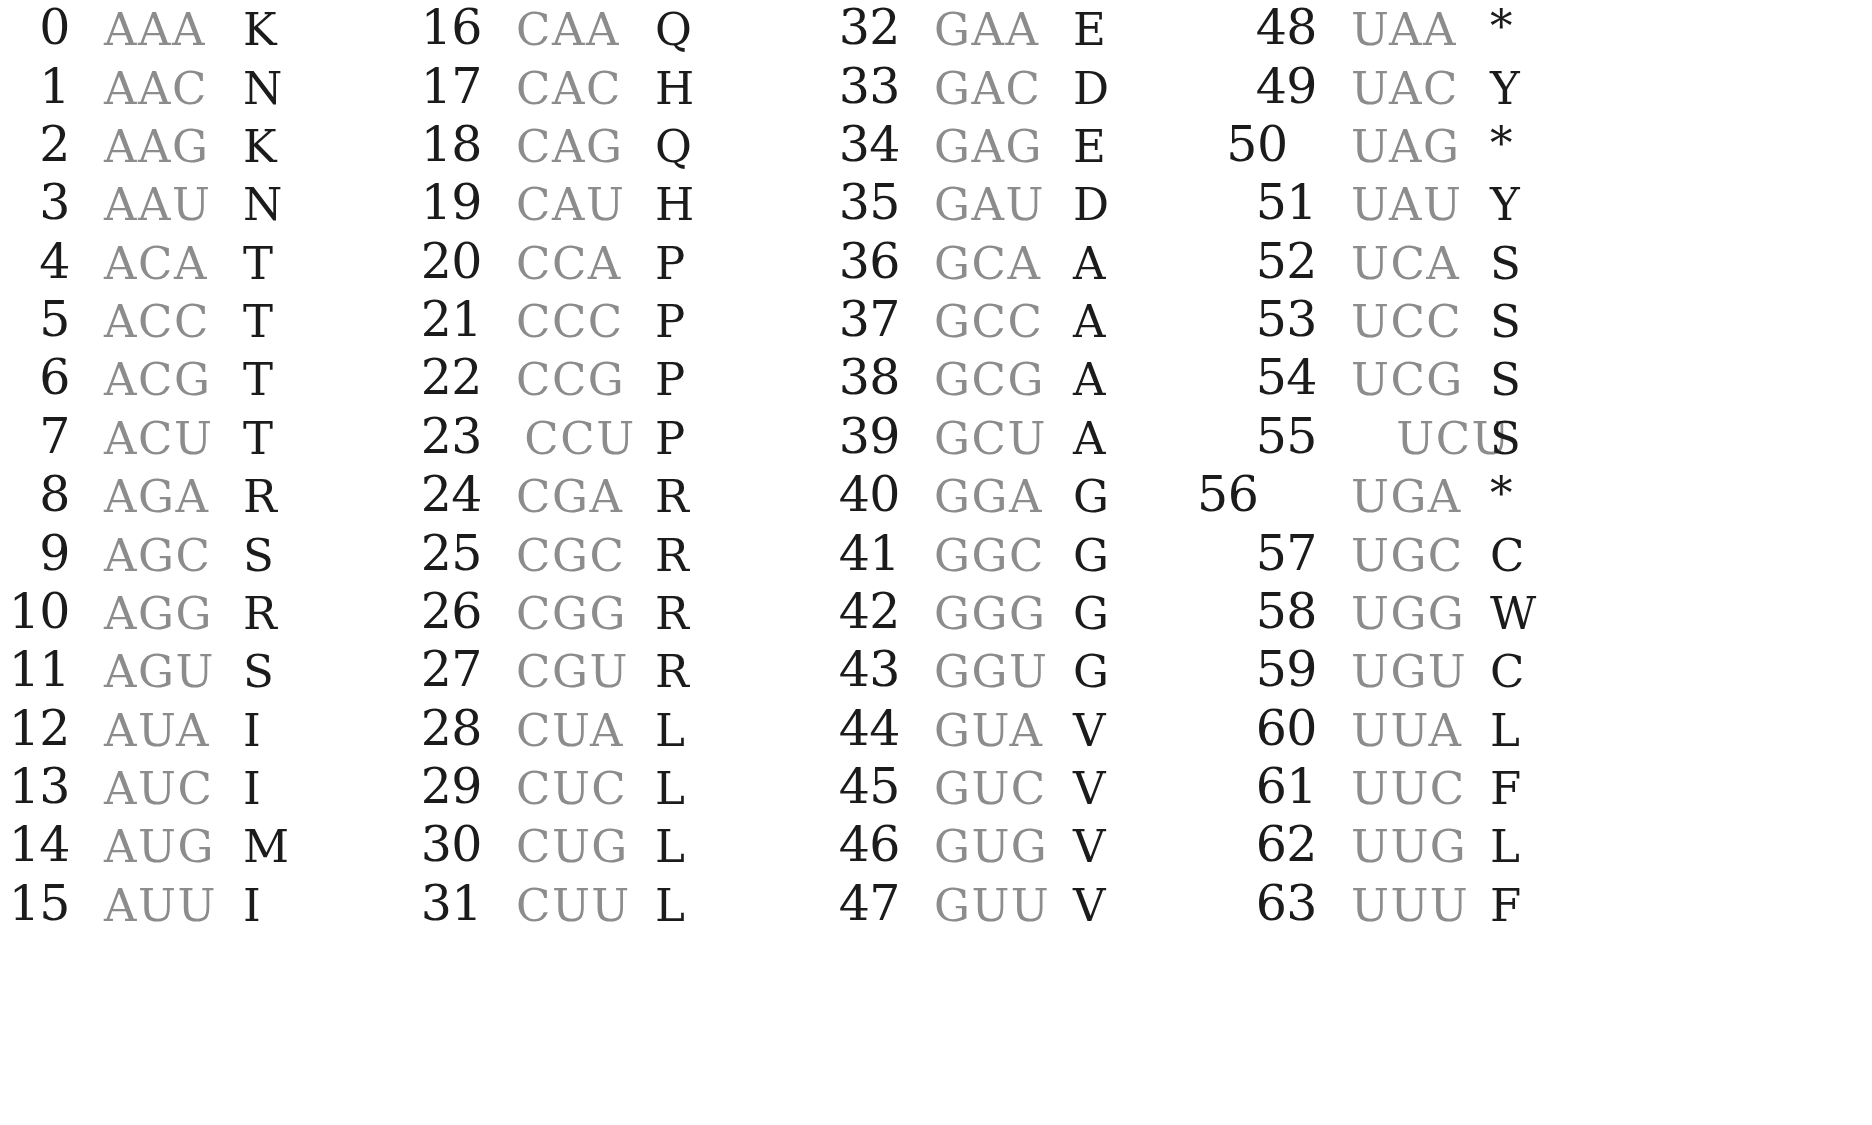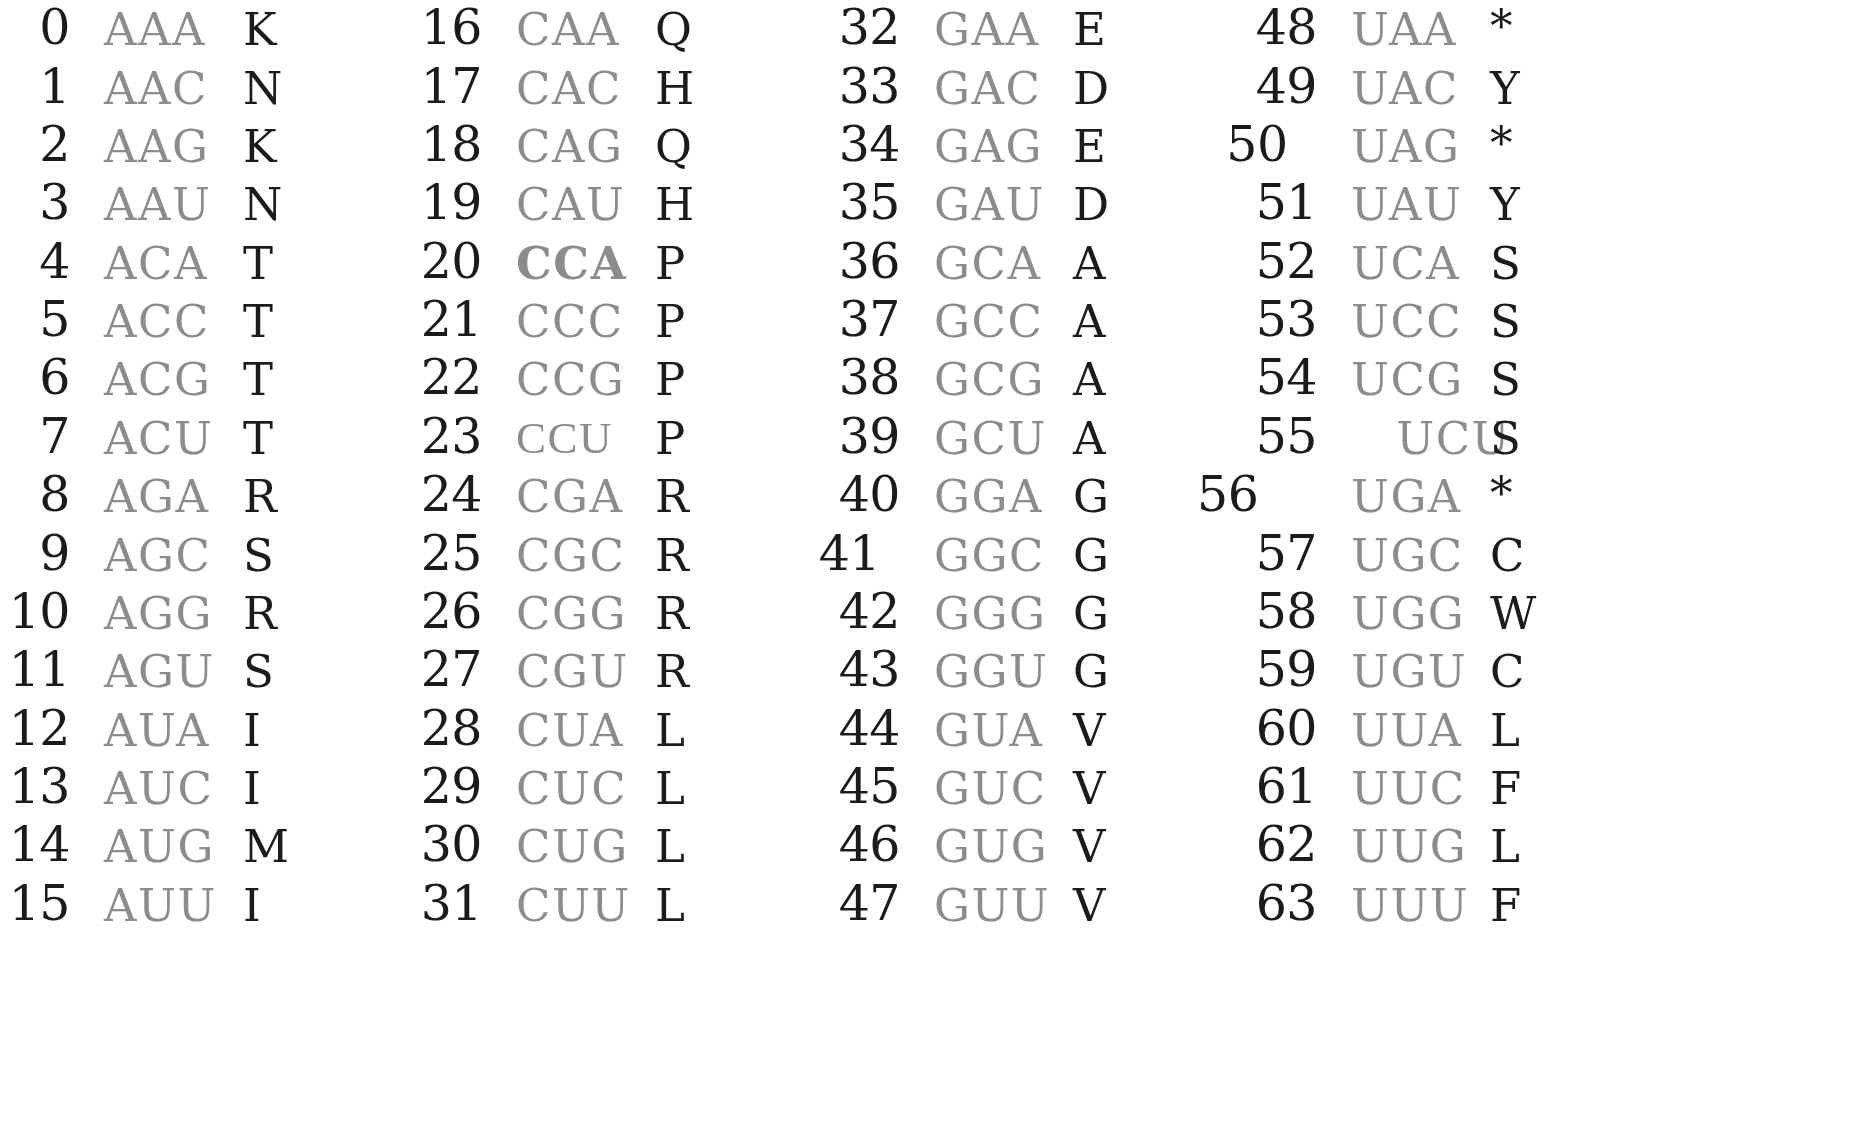--- a/index.html
+++ b/index.html
@@ -138,21 +138,21 @@
         <span class="cell aa" style="left: 1073px; width: 90px; text-align: left;">D</span>
         <span class="cell idx" style="left: 1197px; width: 120px; text-align: right;">51</span>
         <span class="cell codon" style="left: 1351px; width: 160px; text-align: left;">UAU</span>
         <span class="cell aa" style="left: 1490px; width: 90px; text-align: left;">Y</span>
       </div>
       <div class="gridrow" style="top: 239.4px;">
         <span class="cell idx" style="left: -50px; width: 120px; text-align: right;">4</span>
         <span class="cell codon" style="left: 104px; width: 160px; text-align: left;">ACA</span>
         <span class="cell aa" style="left: 243px; width: 90px; text-align: left;">T</span>
         <span class="cell idx" style="left: 362px; width: 120px; text-align: right;">20</span>
-        <span class="cell codon" style="left: 516px; width: 160px; text-align: left; font-weight: bold;">CCA</span>
+        <span class="cell codon" style="left: 516px; width: 160px; text-align: left;">CCA</span>
         <span class="cell aa" style="left: 655px; width: 90px; text-align: left;">P</span>
         <span class="cell idx" style="left: 780px; width: 120px; text-align: right;">36</span>
         <span class="cell codon" style="left: 934px; width: 160px; text-align: left;">GCA</span>
         <span class="cell aa" style="left: 1073px; width: 90px; text-align: left;">A</span>
         <span class="cell idx" style="left: 1197px; width: 120px; text-align: right;">52</span>
         <span class="cell codon" style="left: 1351px; width: 160px; text-align: left; margin-top: 24px;">UCA</span>
         <span class="cell aa" style="left: 1490px; width: 90px; text-align: left;">S</span>
       </div>
       <div class="gridrow" style="top: 297.75px;">
         <span class="cell idx" style="left: -50px; width: 120px; text-align: right;">5</span>
@@ -180,21 +180,21 @@
         <span class="cell aa" style="left: 1073px; width: 90px; text-align: left;">A</span>
         <span class="cell idx" style="left: 1197px; width: 120px; text-align: right;">54</span>
         <span class="cell codon" style="left: 1351px; width: 160px; text-align: left;">UCG</span>
         <span class="cell aa" style="left: 1490px; width: 90px; text-align: left;">S</span>
       </div>
       <div class="gridrow" style="top: 414.45px;">
         <span class="cell idx" style="left: -50px; width: 120px; text-align: right;">7</span>
         <span class="cell codon" style="left: 104px; width: 160px; text-align: left;">ACU</span>
         <span class="cell aa" style="left: 243px; width: 90px; text-align: left;">T</span>
         <span class="cell idx" style="left: 362px; width: 120px; text-align: right;">23</span>
-        <span class="cell codon" style="left: 516px; width: 160px; text-align: left; font-family: Liberation Serif, serif;">CCU</span>
+        <span class="cell codon" style="left: 500px; width: 160px; text-align: center;">CCU</span>
         <span class="cell aa" style="left: 655px; width: 90px; text-align: left;">P</span>
         <span class="cell idx" style="left: 780px; width: 120px; text-align: right;">39</span>
         <span class="cell codon" style="left: 934px; width: 160px; text-align: left;">GCU</span>
         <span class="cell aa" style="left: 1073px; width: 90px; text-align: left;">A</span>
         <span class="cell idx" style="left: 1197px; width: 120px; text-align: right;">55</span>
         <span class="cell codon" style="left: 1351px; width: 160px; text-align: right;">UCU</span>
         <span class="cell aa" style="left: 1490px; width: 90px; text-align: left;">S</span>
       </div>
       <div class="gridrow" style="top: 472.8px;">
         <span class="cell idx" style="left: -50px; width: 120px; text-align: right;">8</span>
@@ -210,21 +210,21 @@
         <span class="cell codon" style="left: 1351px; width: 160px; text-align: left;">UGA</span>
         <span class="cell aa stop" style="left: 1490px; width: 90px; text-align: left;">*</span>
       </div>
       <div class="gridrow" style="top: 531.15px;">
         <span class="cell idx" style="left: -50px; width: 120px; text-align: right;">9</span>
         <span class="cell codon" style="left: 104px; width: 160px; text-align: left;">AGC</span>
         <span class="cell aa" style="left: 243px; width: 90px; text-align: left;">S</span>
         <span class="cell idx" style="left: 362px; width: 120px; text-align: right;">25</span>
         <span class="cell codon" style="left: 516px; width: 160px; text-align: left;">CGC</span>
         <span class="cell aa" style="left: 655px; width: 90px; text-align: left;">R</span>
-        <span class="cell idx" style="left: 760px; width: 120px; text-align: right;">41</span>
+        <span class="cell idx" style="left: 780px; width: 120px; text-align: right;">41</span>
         <span class="cell codon" style="left: 934px; width: 160px; text-align: left;">GGC</span>
         <span class="cell aa" style="left: 1073px; width: 90px; text-align: left;">G</span>
         <span class="cell idx" style="left: 1197px; width: 120px; text-align: right;">57</span>
         <span class="cell codon" style="left: 1351px; width: 160px; text-align: left;">UGC</span>
         <span class="cell aa" style="left: 1490px; width: 90px; text-align: left;">C</span>
       </div>
       <div class="gridrow" style="top: 589.5px;">
         <span class="cell idx" style="left: -50px; width: 120px; text-align: right;">10</span>
         <span class="cell codon" style="left: 104px; width: 160px; text-align: left;">AGG</span>
         <span class="cell aa" style="left: 243px; width: 90px; text-align: left;">R</span>

